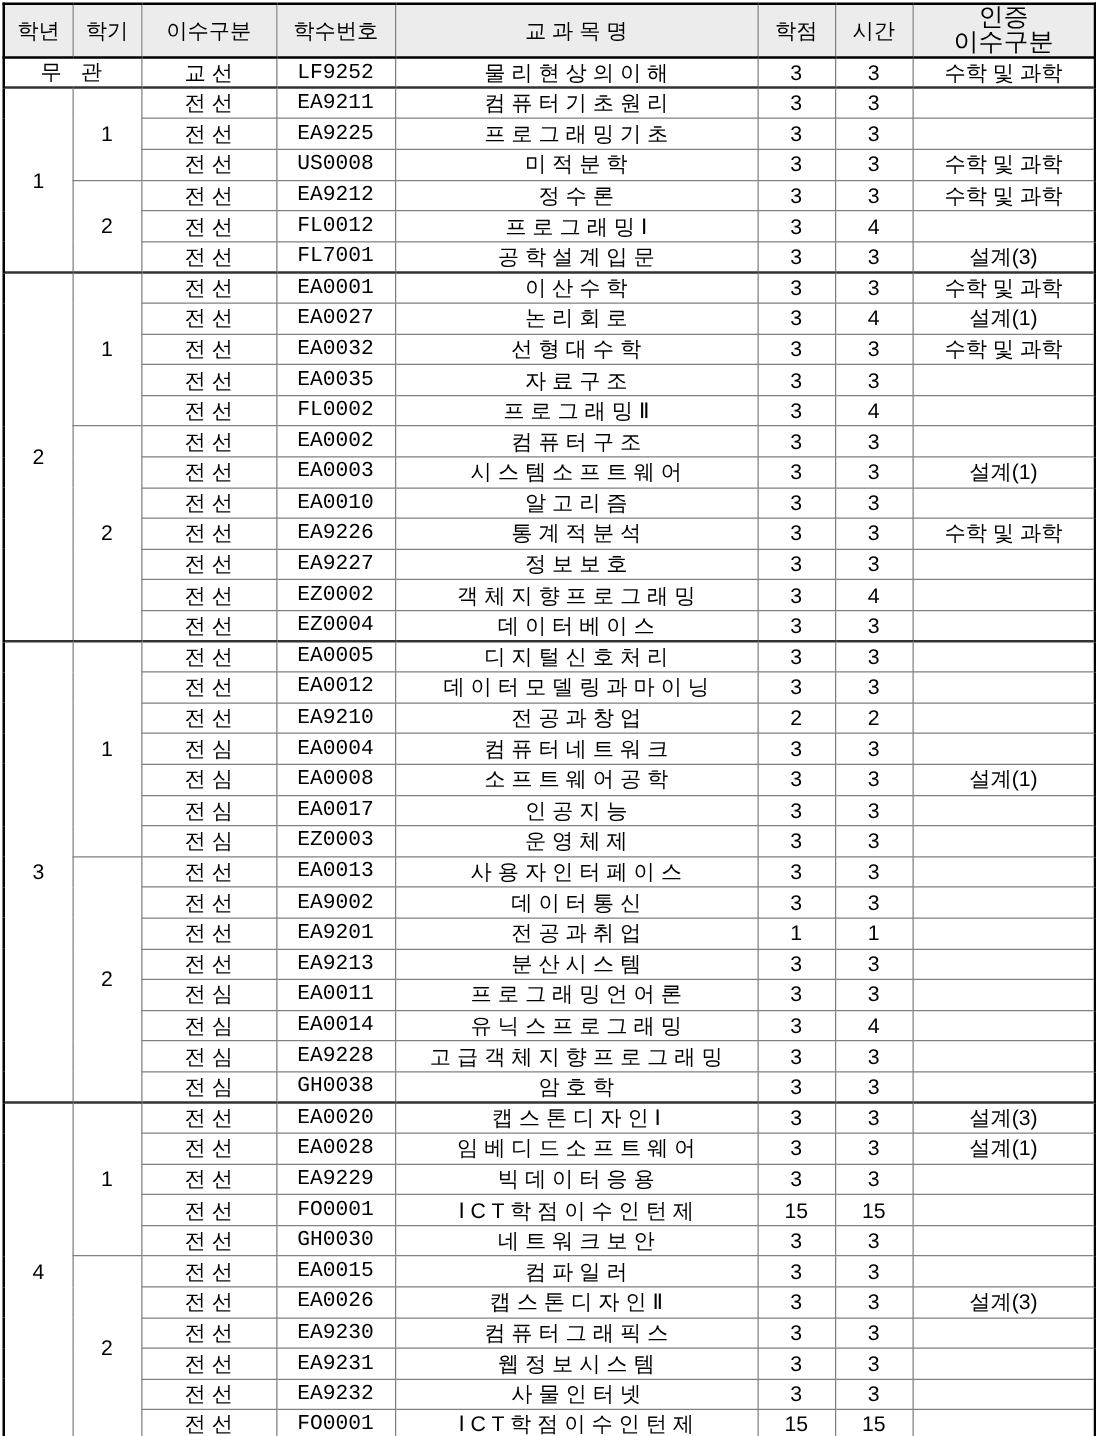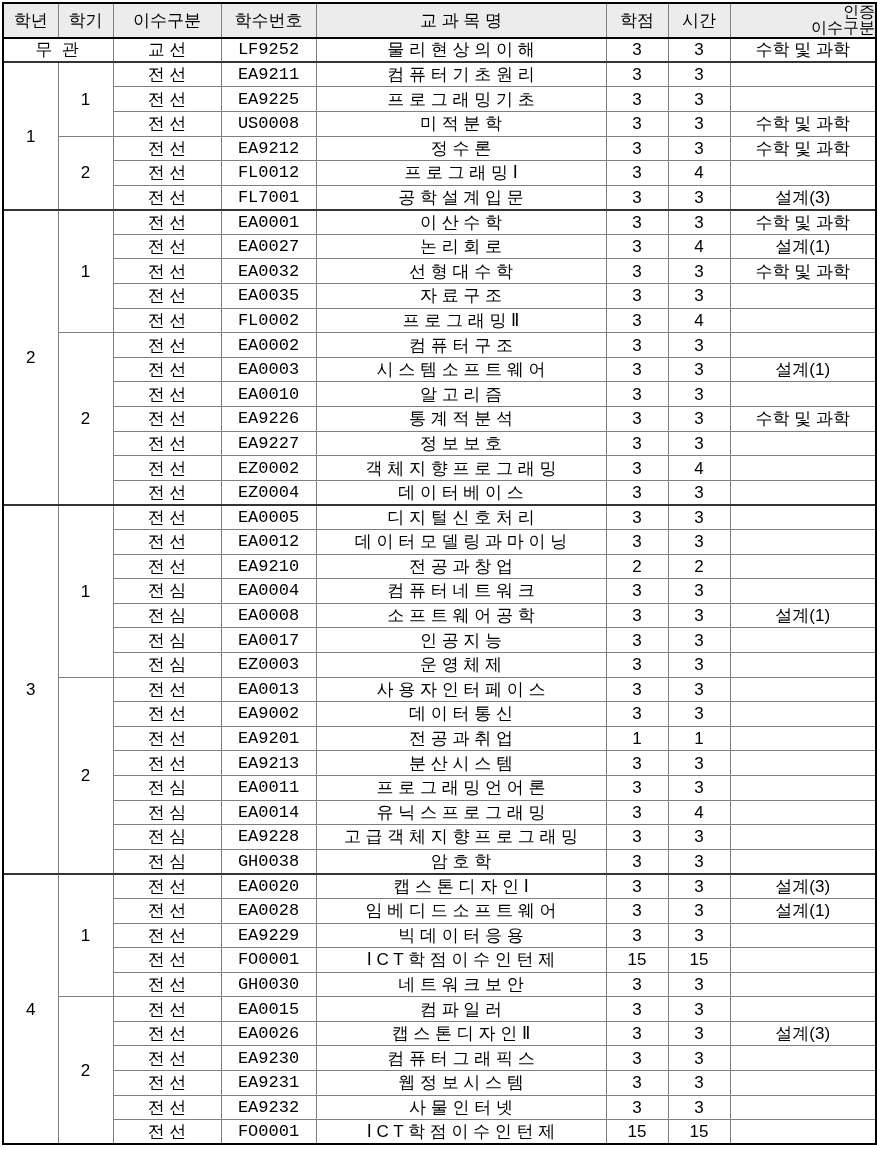--- a/index.html
+++ b/index.html
@@ -61,32 +61,31 @@
 
   td.year,td.sem,td.cert{vertical-align:middle;}
   td.year{border-left:2px solid #000 !important;}
   td.cert{border-right:2px solid #000 !important;}
   td.code{font-size:17px;letter-spacing:0px;font-family:Liberation Mono, monospace;}
   td.cname{font-size:17px;}
   td.type{font-size:17px;margin-top:13px;}
   td.num{font-size:17px;}
 
   
-  .sp{letter-spacing:2.5px;}
+  .sp{letter-spacing:2.5px;font-family:Liberation Mono, monospace;}
   tr.grade-start > td{border-top:2.5px solid #333 !important;}
   tr.last-row > td{border-bottom:2px solid #000 !important;}
 
   
   tr.sem-start > td{border-top:1.4px solid #6a6a6a !important;}
 
   .hdr2{
     display:block;
     line-height:1.02;
-    font-size:16px;
-    text-align:right;
+    font-size:20px;
   }
   .hdr2 .l1{display:block;}
   .hdr2 .l2{display:block;}
 </style>
 </head>
 <body>
 
 <div id="page">
   <table class="curriculum">
     <colgroup>

